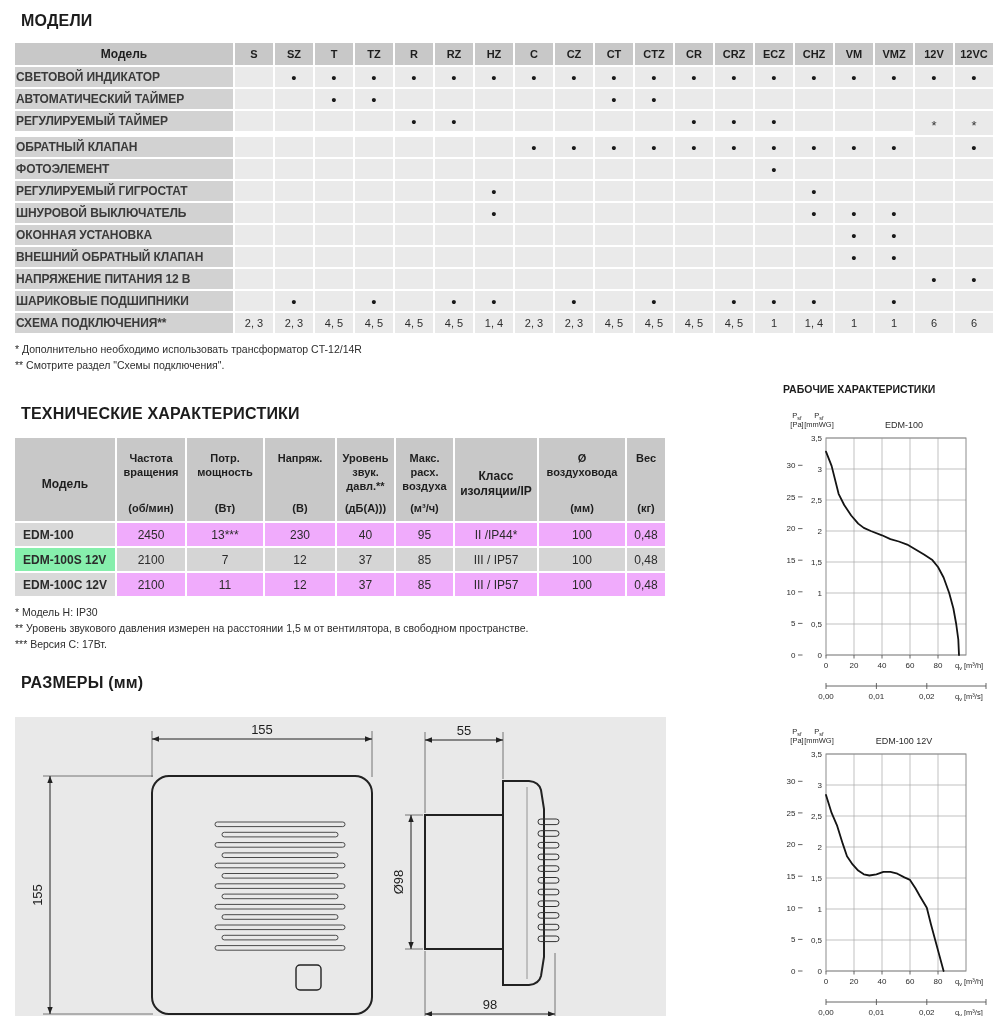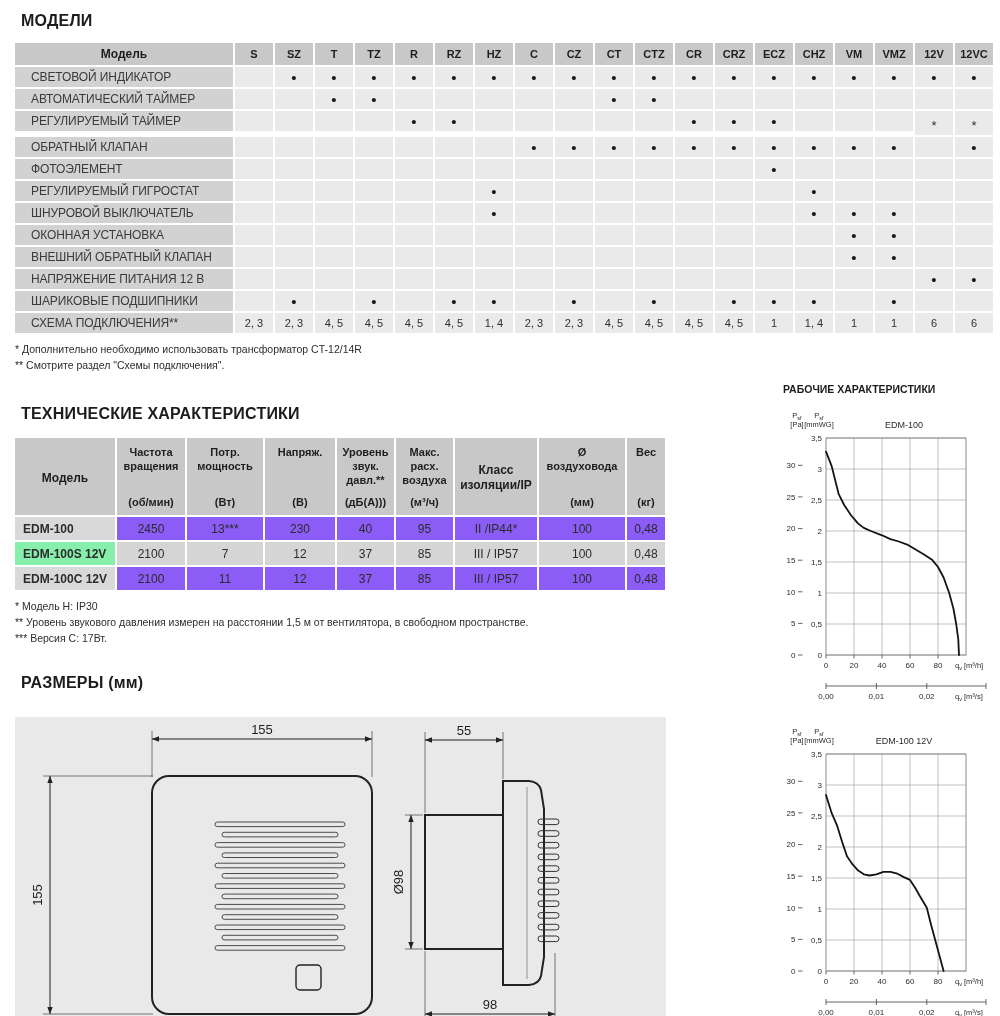--- a/index.html
+++ b/index.html
@@ -9,38 +9,38 @@
     -webkit-font-smoothing:antialiased;
   }
   .sec-title{font-size:16px;font-weight:bold;color:#1c1c1c;margin:6px;letter-spacing:.2px;}
   
   .models-section{position:absolute;left:15px;top:6px;width:980px;}
   .models-table{display:grid;grid-template-columns:218px repeat(19,38px);gap:2px;margin-top:13px;}
   .mh{background:#c8c8c8;font-weight:bold;font-size:11px;height:22px;
       display:flex;align-items:center;justify-content:center;color:#1e1e1e;}
   .mh.first{font-size:12px;}
   .mrl{background:#d2d2d2;font-size:12px;height:20px;display:flex;align-items:center;
-       padding-left:16px;color:#3a3a3a;white-space:nowrap;letter-spacing:-0.1px;}
+       padding-left:1px;color:#3a3a3a;white-space:nowrap;letter-spacing:-0.1px;font-weight:bold;}
   .mc{background:#eaeaea;height:20px;display:flex;align-items:center;justify-content:center;
       font-size:13px;color:#1a1a1a;}
   .mc.dot{font-size:15px;}
   .mc.star{font-size:13px;padding-top:4px;color:#333;}
   .mc.scheme{font-size:11px;color:#2e2e2e;}
   .footnotes{font-size:10.5px;color:#2d2d2d;margin-top:9px;line-height:1.5;}
   
   .specs-section{position:absolute;left:15px;top:399px;width:740px;}
   .specs-table{display:grid;grid-template-columns:100px 68px 76px 70px 57px 57px 82px 86px 38px;
                gap:2px;margin-top:15px;}
   .sph{background:#c8c8c8;font-weight:bold;font-size:11px;color:#1e1e1e;height:64px;
-       padding:8px 3px 5px;display:flex;flex-direction:column;justify-content:space-between;
+       padding:14px 3px 5px;display:flex;flex-direction:column;justify-content:space-between;
        text-align:center;line-height:1.25;}
   .sph.center{justify-content:center;font-size:12px;}
   .spc{height:23px;display:flex;align-items:center;justify-content:center;font-size:12px;}
   .spc.name{justify-content:flex-start;padding-left:8px;font-weight:bold;font-size:12px;white-space:nowrap;}
-  .row-light .spc{background:#8b5cf6;}
+  .row-light .spc{background:#f0abfc;}
   .row-light .spc.name{background:#d9d9d9;}
   .row-dark .spc{background:#d5d5d5;}
   .row-dark .spc.name{background:#86efac;}
   
   .dims-section{position:absolute;left:15px;top:668px;width:651px;}
   .dims-panel{margin-top:25px;width:651px;height:322px;background:#e9e9e9;}
   
   .charts-col{position:absolute;left:783px;top:383px;width:217px;}
   .charts-title{font-size:10.5px;font-weight:bold;color:#1c1c1c;margin:0;}
   .chart-box{margin-top:13px;}

